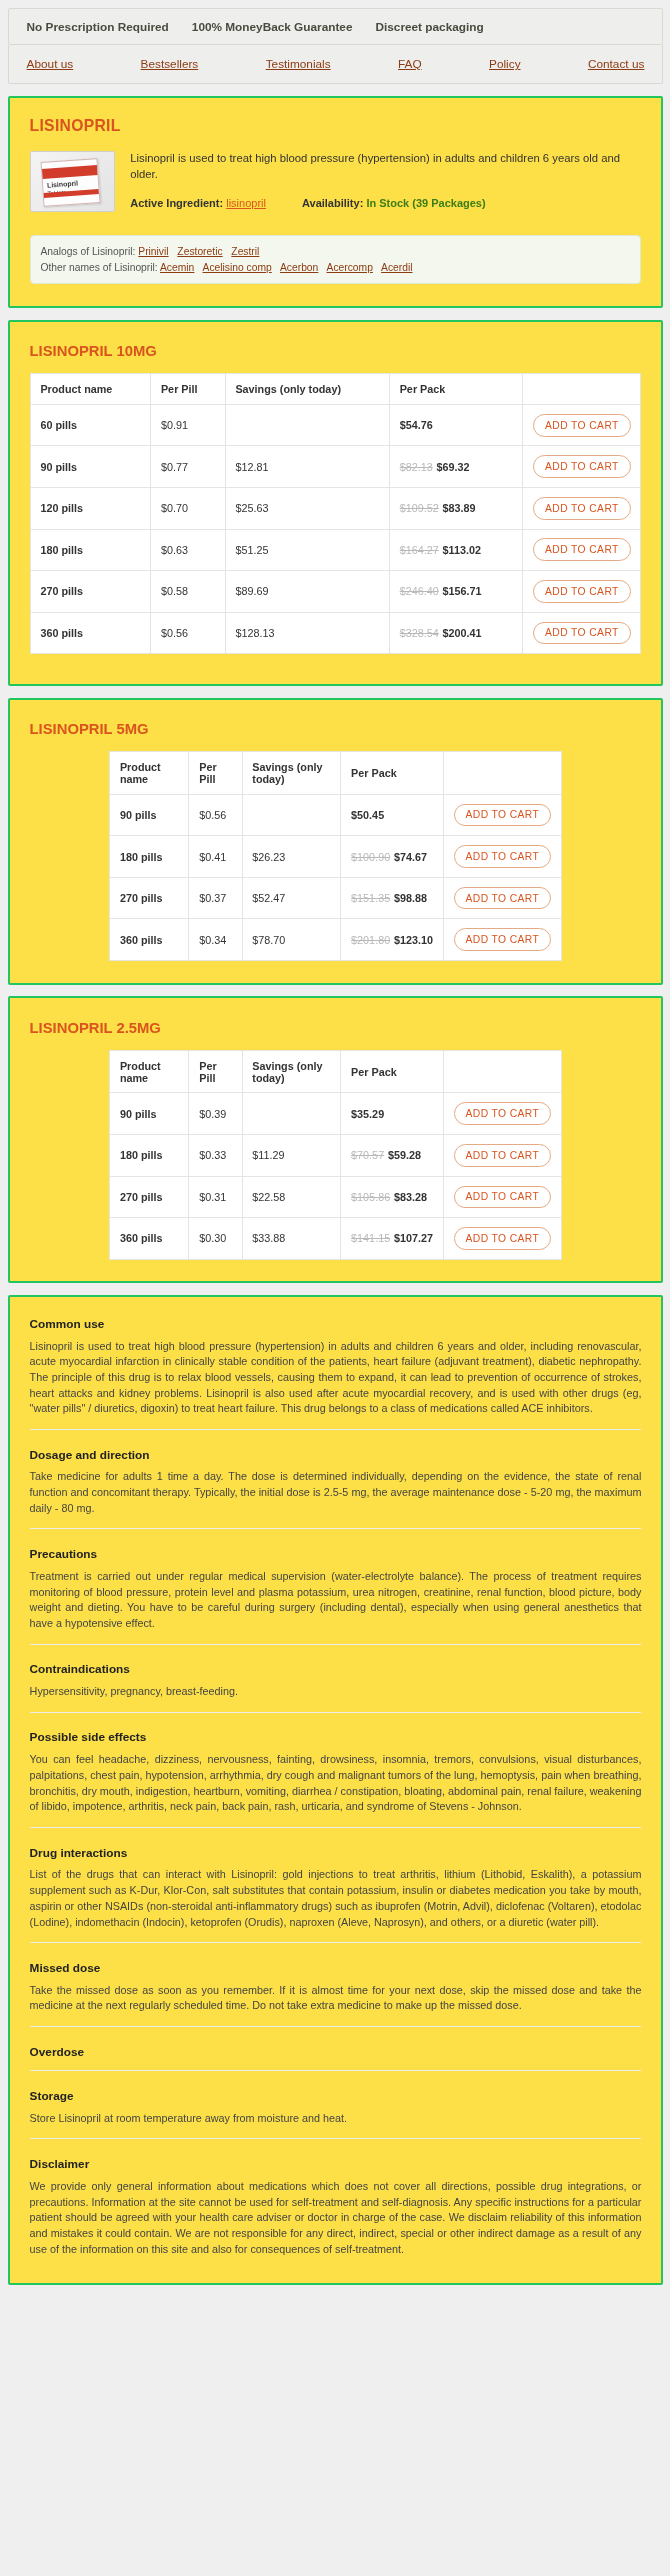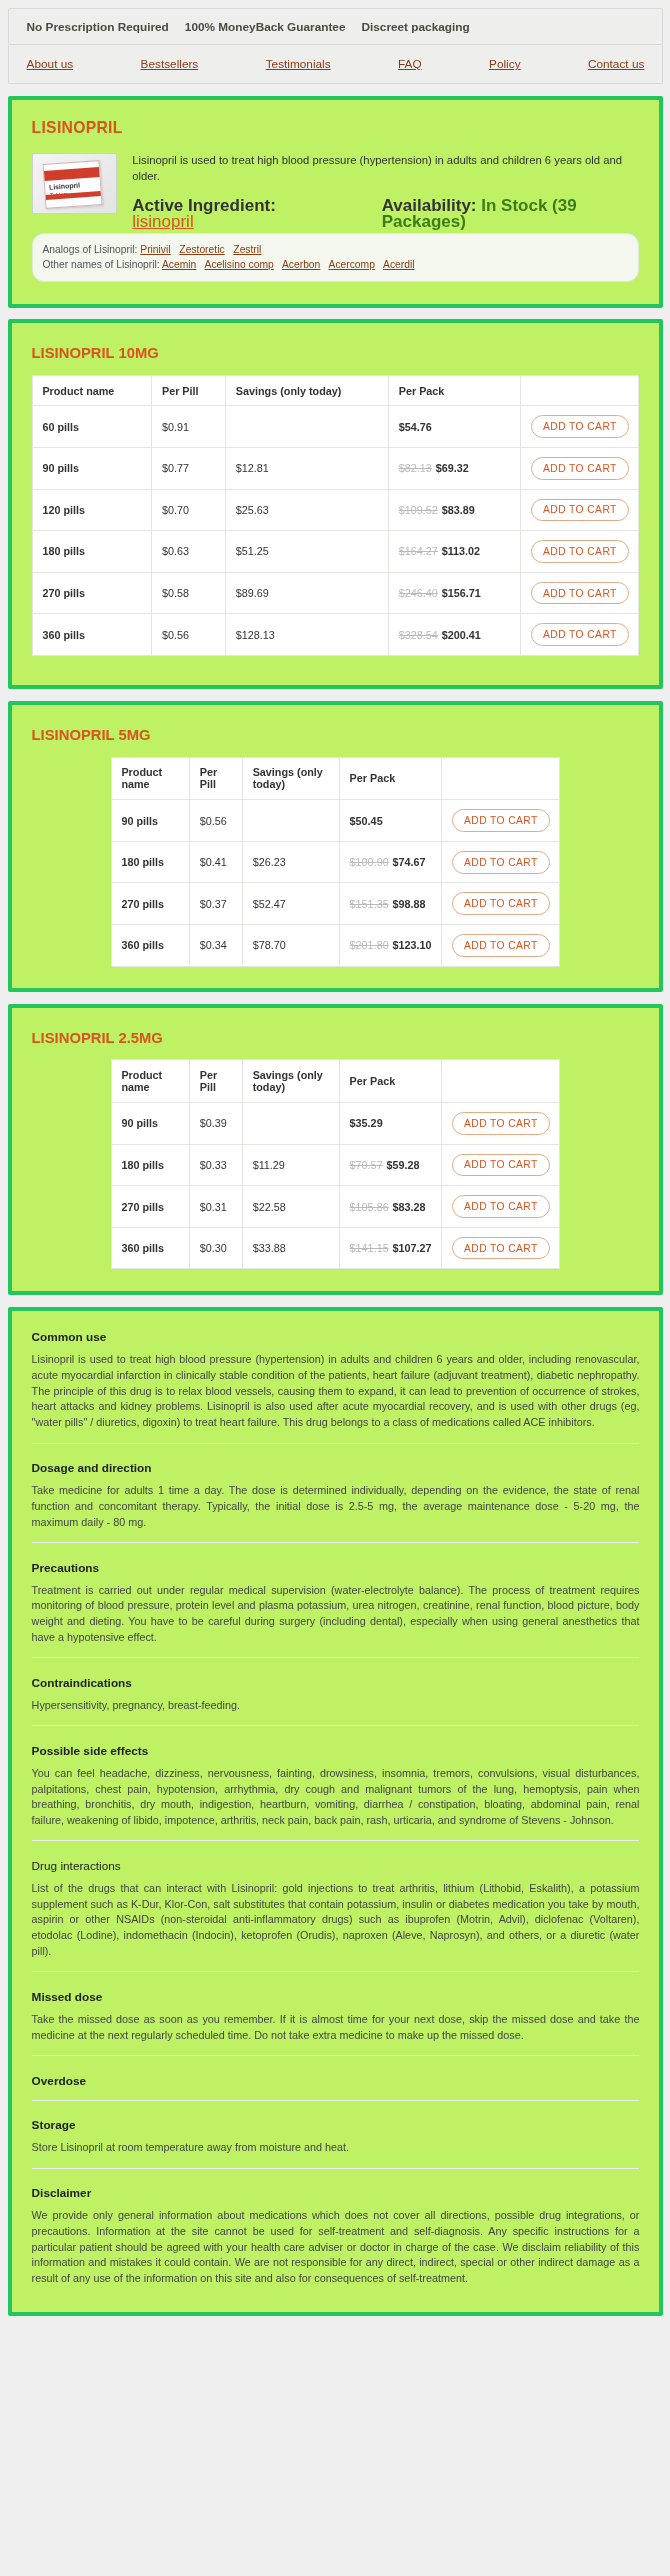--- a/index.html
+++ b/index.html
@@ -12,21 +12,21 @@
     width: 671px;
     min-height: 2576px;
     padding: 7.9px 7.9px 19.7px 7.9px;
   }
   .topbar {
     background: #eeeeec;
     border: 1px solid #d8d8d4;
     border-radius: 2px;
     padding: 10.8px 17.7px;
     display: flex;
-    gap: 16px;
+    gap: 23px;
     font-size: 11.8px;
     font-weight: bold;
     color: #4a4a3f;
   }
   .topbar span { white-space: nowrap; }
   .navbar {
     background: #eeeeec;
     border: 1px solid #d8d8d4;
     border-top: none;
     border-radius: 0 0 2px 2px;
@@ -35,22 +35,22 @@
     justify-content: space-between;
     font-size: 11.8px;
     text-align: center;
   }
   .navbar a {
     color: #8c3b12;
     text-decoration: underline;
     cursor: pointer;
   }
   .card {
-    background: #bef264;
-    border: 4px solid #22c55e;
+    background: #fde047;
+    border: 2px solid #22c55e;
     border-radius: 2px;
     margin-top: 11.8px;
     padding: 15.7px 19.7px 21.6px 19.7px;
   }
   h1.drug-title {
     color: #d9541e;
     font-size: 15.7px;
     font-weight: bold;
     margin: 3.9px 0 15.7px 0;
     letter-spacing: 0.3px;
@@ -89,33 +89,33 @@
     background: #d23c2a;
   }
   .pillbox .txt {
     position: absolute; left: 3.9px; top: 18.7px;
     font-size: 6.9px; color: #333; line-height: 7.9px;
     font-weight: bold;
   }
   .pillbox .tabs-lbl { font-weight: normal; font-size: 5.9px; }
   .prod-info { font-size: 11.3px; color: #333; line-height: 15.7px; }
   .prod-info .desc { margin-bottom: 13.8px; }
-  .ai-row { display: flex; gap: 59px; font-size: 17px; }
+  .ai-row { display: flex; gap: 36px; font-size: 11px; }
   .ai-row b { font-weight: bold; color: #333; }
   .ai-link { color: #d9541e; text-decoration: underline; cursor: pointer; }
   .avail { color: #3c7d18; font-weight: bold; }
   .analogs {
-    margin-top: 3px;
+    margin-top: 23px;
     background: #f3f7ee;
     border: 1px solid #dfe9d4;
     padding: 7.9px 9.8px;
     font-size: 10.3px;
     color: #555;
     line-height: 15.7px;
-    border-radius: 12px;
+    border-radius: 4px;
   }
   .analogs a { color: #8c3b12; text-decoration: underline; cursor: pointer; margin-right: 5.9px; }
   h2.sec-title {
     color: #d9541e;
     font-size: 14.8px;
     font-weight: bold;
     margin: 5.9px 0 13.8px 0;
   }
   h2.sec-title.center { text-align: left; }
   table.price {
@@ -423,21 +423,21 @@
       <div class="divider"></div>
       <h3>Precautions</h3>
       <p>Treatment is carried out under regular medical supervision (water-electrolyte balance). The process of treatment requires monitoring of blood pressure, protein level and plasma potassium, urea nitrogen, creatinine, renal function, blood picture, body weight and dieting. You have to be careful during surgery (including dental), especially when using general anesthetics that have a hypotensive effect.</p>
       <div class="divider"></div>
       <h3>Contraindications</h3>
       <p>Hypersensitivity, pregnancy, breast-feeding.</p>
       <div class="divider"></div>
       <h3>Possible side effects</h3>
       <p>You can feel headache, dizziness, nervousness, fainting, drowsiness, insomnia, tremors, convulsions, visual disturbances, palpitations, chest pain, hypotension, arrhythmia, dry cough and malignant tumors of the lung, hemoptysis, pain when breathing, bronchitis, dry mouth, indigestion, heartburn, vomiting, diarrhea / constipation, bloating, abdominal pain, renal failure, weakening of libido, impotence, arthritis, neck pain, back pain, rash, urticaria, and syndrome of Stevens - Johnson.</p>
       <div class="divider"></div>
-      <h3 style="font-weight: normal;">Drug interactions</h3>
+      <h3 style="font-weight: bold;">Drug interactions</h3>
       <p>List of the drugs that can interact with Lisinopril: gold injections to treat arthritis, lithium (Lithobid, Eskalith), a potassium supplement such as K-Dur, Klor-Con, salt substitutes that contain potassium, insulin or diabetes medication you take by mouth, aspirin or other NSAIDs (non-steroidal anti-inflammatory drugs) such as ibuprofen (Motrin, Advil), diclofenac (Voltaren), etodolac (Lodine), indomethacin (Indocin), ketoprofen (Orudis), naproxen (Aleve, Naprosyn), and others, or a diuretic (water pill).</p>
       <div class="divider"></div>
       <h3>Missed dose</h3>
       <p>Take the missed dose as soon as you remember. If it is almost time for your next dose, skip the missed dose and take the medicine at the next regularly scheduled time. Do not take extra medicine to make up the missed dose.</p>
       <div class="divider"></div>
       <h3>Overdose</h3>
       <div class="divider"></div>
       <h3>Storage</h3>
       <p>Store Lisinopril at room temperature away from moisture and heat.</p>
       <div class="divider"></div>

